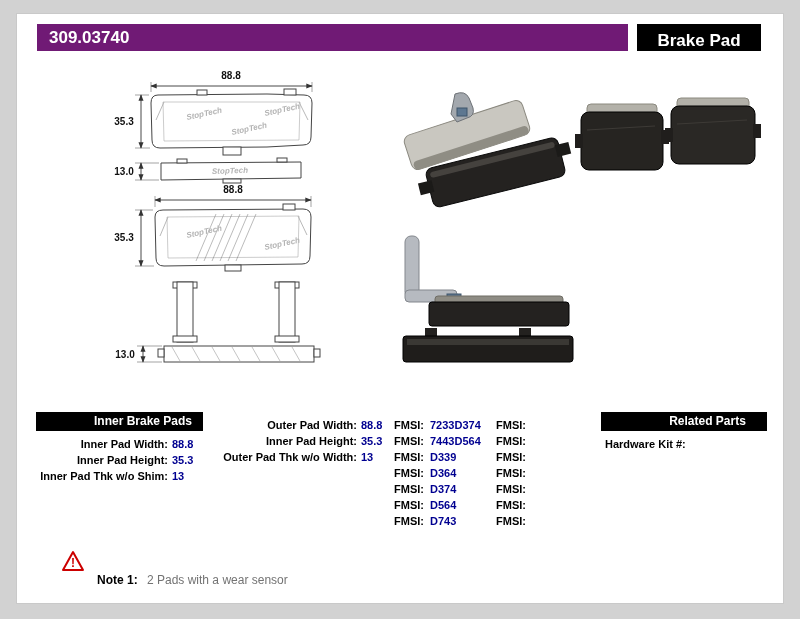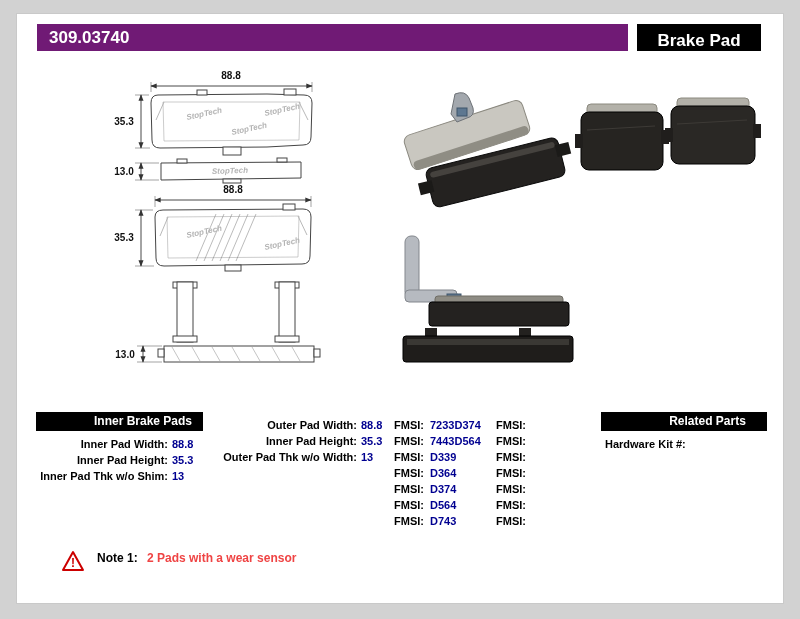--- a/index.html
+++ b/index.html
@@ -41,24 +41,24 @@
   .col-outer .spec .lbl{flex-basis:150px;}
   .fmsi-lbl1{width:36px;padding-left:4px;font-weight:bold;}
   .fmsi-val1{width:66px;color:#000090;font-weight:bold;}
   .fmsi-lbl2{width:40px;font-weight:bold;}
   .fmsi-val2{flex:1;color:#000090;font-weight:bold;}
   .col-related .row{padding-left:4px;}
   .col-related .val{margin-left:4px;}
   
   .notes{position:absolute;left:44px;top:534px;display:flex;}
   .warn{width:24px;height:22px;margin-right:12px;margin-top:2px;}
-  .note-lines{display:flex;flex-direction:row;}
+  .note-lines{display:flex;flex-direction:row;margin-top:22px;}
   .note-row{display:flex;font-size:12px;height:20px;align-items:center;}
   .note-label{font-weight:bold;width:50px;color:#000;}
-  .note-red{color:#ef4444;font-weight:bold;}
+  .note-red{color:#737373;font-weight:normal;}
 </style>
 </head>
 <body>
 
 <div class="page">
 
   <div class="header">
     <div class="hleft">
       <span>309.03740</span>
     </div>

